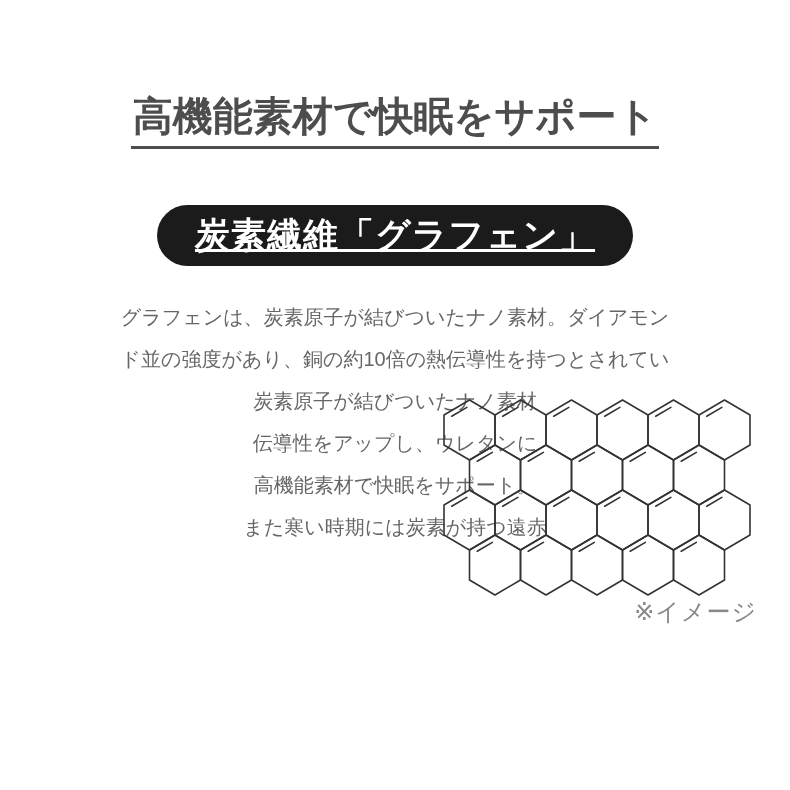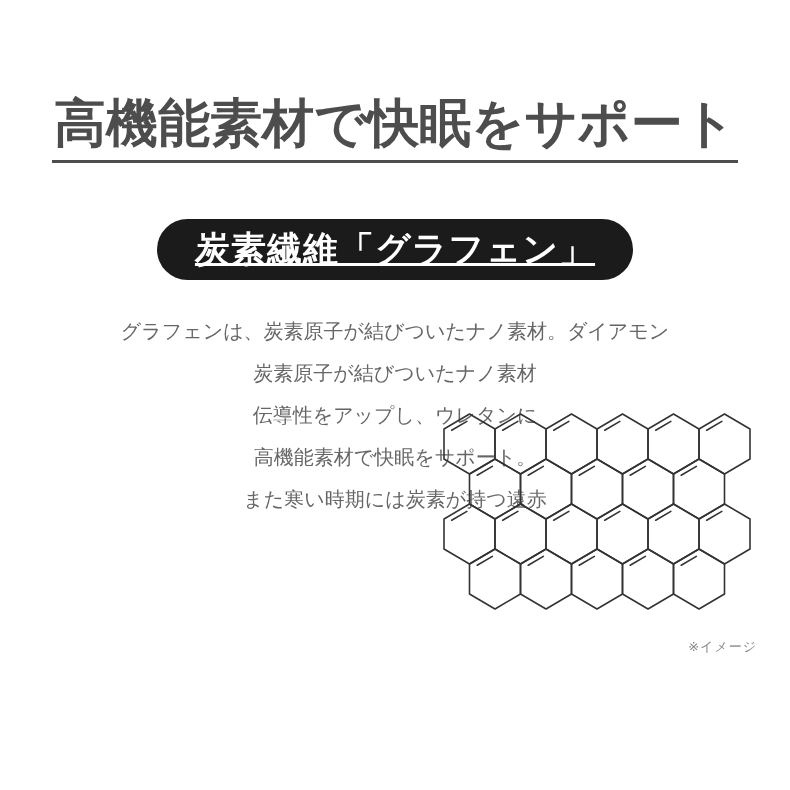--- a/index.html
+++ b/index.html
@@ -8,21 +8,21 @@
   }
   *{margin:0;padding:0;box-sizing:border-box;}
   html,body{width:790px;background:var(--background);}
   body{
     height:790px;overflow:hidden;position:relative;
     font-family:"Liberation Sans","DejaVu Sans",sans-serif;
   }
   .header-wrap{margin-top:92px;text-align:center;}
   .page-title{
     display:inline-block;
-    font-size:52px;font-weight:bold;color:var(--heading);
+    font-size:40px;font-weight:bold;color:var(--heading);
     letter-spacing:0px;line-height:1.2;
     padding:0 2px 6px 2px;
     border-bottom:3px solid var(--underline);
     white-space:nowrap;
   }
   .badge-wrap{margin-top:56px;text-align:center;}
   .material-badge{
     display:inline-flex;align-items:center;justify-content:center;
     height:61px;min-width:470px;padding:0 38px;
     background:var(--badge_bg);color:var(--badge_text);
@@ -35,38 +35,39 @@
   .body-line{
     font-size:20px;line-height:42px;color:var(--body_text);
     white-space:nowrap;letter-spacing:0px;text-align:center;
   }
   .figure{
     position:absolute;left:443px;top:103px;width:314px;
     text-align:left;
   }
   .figure svg{display:block;}
   .figure-caption{
-    margin-top:28px;text-align:right;
-    font-size:13px;color:var(--caption_text);letter-spacing:1px;
+    margin-top:0;text-align:right;
+    font-size:24px;color:var(--caption_text);letter-spacing:1px;
   }
 </style>
 </head>
 <body>
 
 <div class="header-wrap">
   <h1 class="page-title">高機能素材で快眠をサポート</h1>
 </div>
 
 <div class="badge-wrap">
   <div class="material-badge">炭素繊維「グラフェン」</div>
 </div>
 
 <div class="main">
   <div class="text-col">
     <div class="body-line">グラフェンは、炭素原子が結びついたナノ素材。ダイアモン</div>
+    <div class="body-line">ド並の強度があり、銅の約10倍の熱伝導性を持つとされてい</div>
     <div class="body-line">炭素原子が結びついたナノ素材</div>
     <div class="body-line">伝導性をアップし、ウレタンに</div>
     <div class="body-line">高機能素材で快眠をサポート。</div>
     <div class="body-line">また寒い時期には炭素が持つ遠赤</div>
   </div>
 
   <div class="figure">
     <svg id="graphene-svg" width="308" height="197" viewBox="-1 -1 308 197" xmlns="http://www.w3.org/2000/svg">
         <polygon points="25.5,0 51,15 51,45 25.5,60 0,45 0,15" fill="none" stroke="#333333" stroke-width="1.6" stroke-linejoin="round"></polygon>
         <line x1="7.706705923763587" y1="16.267550316408485" x2="22.863495341870355" y2="7.3517918351692115" stroke="#333333" stroke-width="1.6" stroke-linecap="round"></line>

